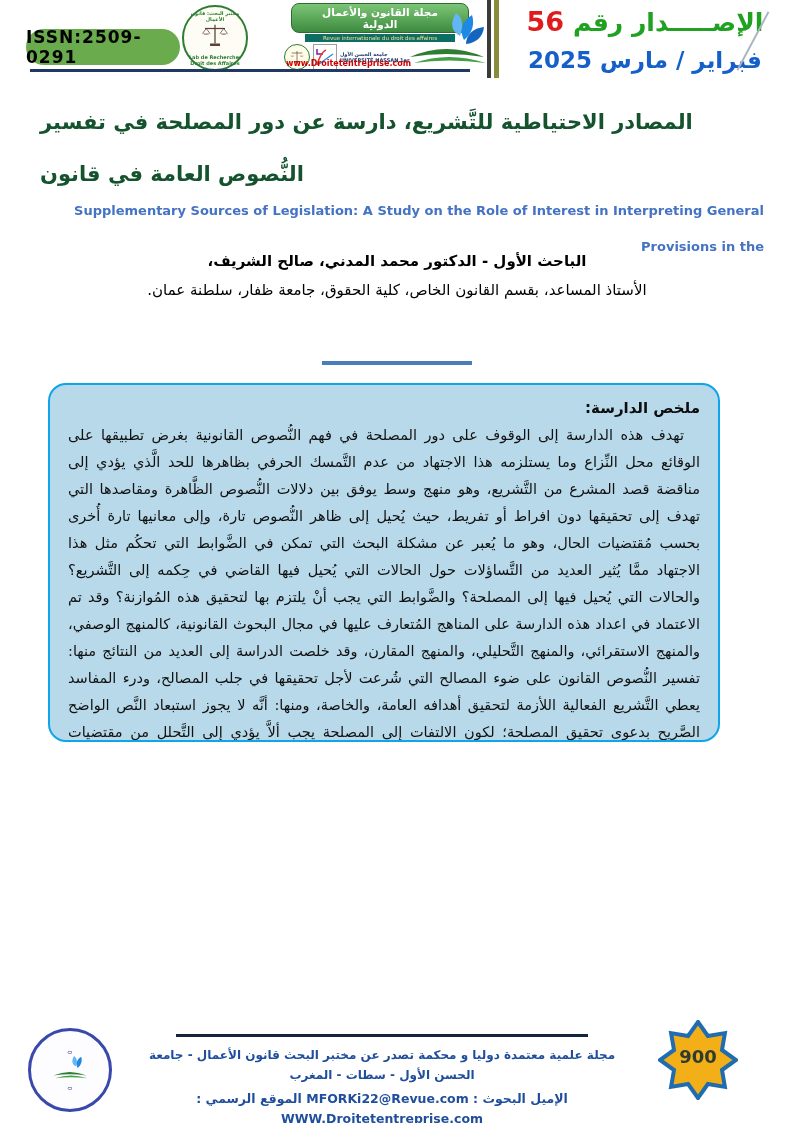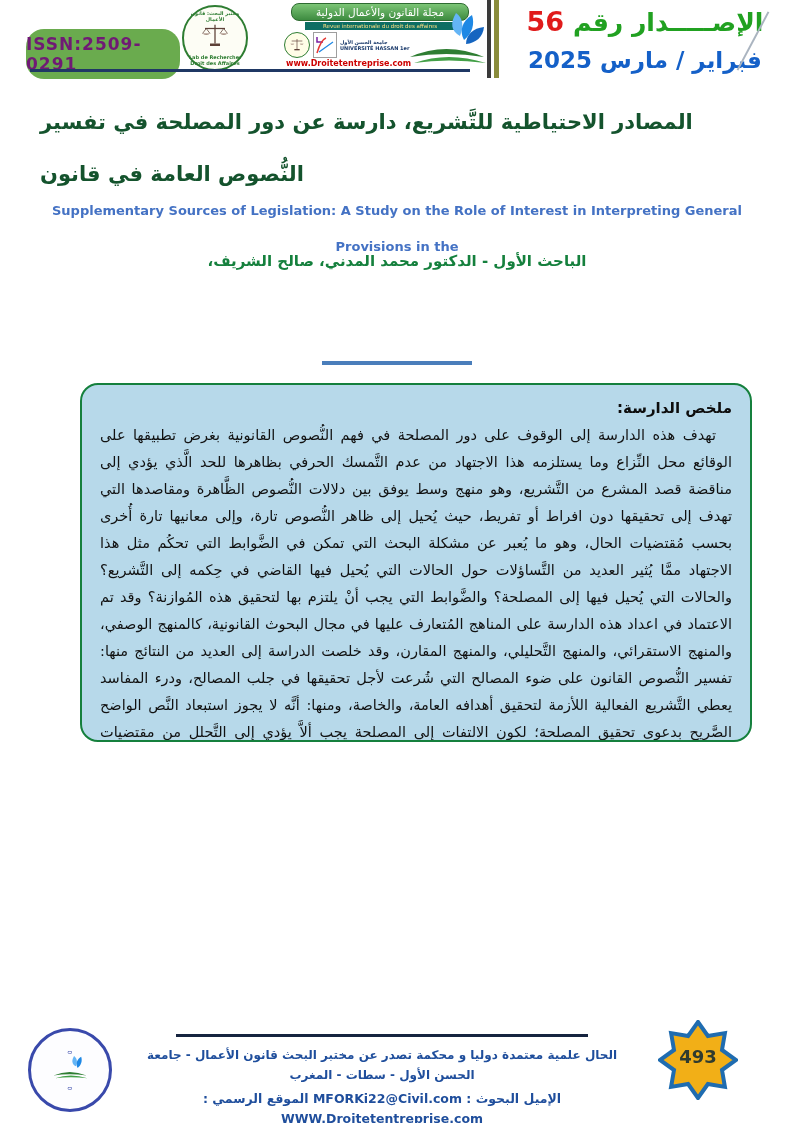--- a/index.html
+++ b/index.html
@@ -5,37 +5,37 @@
   * { margin:0; padding:0; box-sizing:border-box; }
   html,body { background:#e9e9e9; }
   body { font-family:"DejaVu Sans","Liberation Sans",sans-serif; }
   .page {
     position:relative; width:794px; height:1123px; margin:0 auto;
     background:#ffffff; overflow:hidden;
   }
 
   
   .issn-badge {
-    position:absolute; left:26px; top:29px; width:154px; height:50px;
-    background:#6aab4e; border-radius:18px; color:#701a75;
+    position:absolute; left:26px; top:29px; width:154px; height:36px;
+    background:#6aab4e; border-radius:18px; color:#000000;
     font-weight:bold; font-size:17px; letter-spacing:1px;
     display:flex; align-items:center; justify-content:center;
   }
   .lab-logo {
     position:absolute; left:182px; top:5px; width:66px; height:66px;
     border-radius:50%; border:2px solid #2e7d32; background:#fdfdf5;
     display:flex; flex-direction:column; align-items:center; justify-content:center;
   }
   .lab-logo .ring-text { font-size:5px; color:#2e7d32; font-weight:bold; text-align:center; line-height:6px; }
   .center-logo {
     position:absolute; left:276px; top:3px; width:208px; height:66px;
   }
   .banner-ar {
     width:178px; margin:0 auto; background:linear-gradient(#7cc576,#3d8b40);
-    border-radius:8px; color:#fff; font-weight:normal; font-size:10.5px;
+    border-radius:8px; color:#fff; font-weight:bold; font-size:10.5px;
     text-align:center; padding:2px 13px; border:1px solid #2e6b31;
   }
   .banner-fr {
     width:150px; margin:1px auto 0; background:#0d6e63; color:#ffe082;
     font-size:5.5px; text-align:center; padding:1px 0;
   }
   .logo-row { display:flex; align-items:center; justify-content:flex-start; gap:3px; margin-top:2px; padding-left:8px; }
   .mini-circle {
     width:26px; height:26px; border-radius:50%; border:1.5px solid #2e7d32;
     background:#fffde7; display:flex; align-items:center; justify-content:center;
@@ -61,38 +61,38 @@
     position:absolute; left:752px; top:8px; width:2px; height:66px;
     background:#aab4c0; transform:rotate(28deg);
   }
 
   
   .title-ar {
     position:absolute; left:40px; top:96px; width:714px; text-align:left;
     direction:rtl; color:#14532d; font-weight:bold; font-size:21px; line-height:52px;
   }
   .title-en {
-    position:absolute; left:30px; top:193px; width:734px; text-align:center;
+    position:absolute; left:30px; top:193px; width:734px; text-align:right;
     color:#4472c4; font-weight:bold; font-size:13px; line-height:36px;
   }
 
   
   .authors {
     position:absolute; left:40px; top:247px; width:714px; text-align:center;
-    direction:rtl; color:#15803d; font-size:15px; line-height:28.5px;
+    direction:rtl; color:#000000; font-size:15px; line-height:28.5px;
   }
   .authors .bold { font-weight:bold; }
   .author-divider {
     position:absolute; left:322px; top:361px; width:150px; height:4px; background:#4a7ebb;
   }
 
   
   .abstract-box {
-    position:absolute; left:80px; top:383px; width:672px; height:359px;
-    background:#b7d9ea; border:2px solid #15803d; border-radius:18px;
+    position:absolute; left:48px; top:383px; width:672px; height:359px;
+    background:#b7d9ea; border:2px solid #0ea5e9; border-radius:18px;
     padding:10px 18px 8px; direction:rtl; overflow:hidden;
   }
   .abstract-heading { font-weight:bold; font-size:15px; color:#0d0d0d; line-height:27px; }
   .abstract-body {
     font-size:14.5px; color:#111; line-height:27px; text-align:justify; text-indent:16px;
   }
 
   
   .stamp {
     position:absolute; left:28px; top:1028px; width:84px; height:84px;
@@ -193,20 +193,21 @@
   <div class="title-ar">
     <span>المصادر الاحتياطية للتَّشريع، دارسة عن دور المصلحة في تفسير النُّصوص العامة في قانون</span><br>
   </div>
 
   <div class="title-en">
     <span>Supplementary Sources of Legislation: A Study on the Role of Interest in Interpreting General Provisions in the</span><br>
   </div>
 
   <div class="authors">
     <div class="bold">الباحث الأول - الدكتور محمد المدني، صالح الشريف،</div>
+    <div>الأستاذ المساعد، بقسم القانون الخاص، كلية الحقوق، جامعة ظفار، سلطنة عمان.</div>
   </div>
   <div class="author-divider"></div>
 
   <div class="abstract-box">
     <div class="abstract-heading">ملخص الدارسة:</div>
     <p class="abstract-body">تهدف هذه الدارسة إلى الوقوف على دور المصلحة في فهم النُّصوص القانونية بغرض تطبيقها على الوقائع محل النِّزاع وما يستلزمه هذا الاجتهاد من عدم التَّمسك الحرفي بظاهرها للحد الَّذي يؤدي إلى مناقضة قصد المشرع من التَّشريع، وهو منهج وسط يوفق بين دلالات النُّصوص الظَّاهرة ومقاصدها التي تهدف إلى تحقيقها دون افراط أو تفريط، حيث يُحيل إلى ظاهر النُّصوص تارة، وإلى معانيها تارة أُخرى بحسب مُقتضيات الحال، وهو ما يُعبر عن مشكلة البحث التي تمكن في الضَّوابط التي تحكُم مثل هذا الاجتهاد ممَّا يُثير العديد من التَّساؤلات حول الحالات التي يُحيل فيها القاضي في حِكمه إلى التَّشريع؟ والحالات التي يُحيل فيها إلى المصلحة؟ والضَّوابط التي يجب أنْ يلتزم بها لتحقيق هذه المُوازنة؟ وقد تم الاعتماد في اعداد هذه الدارسة على المناهج المُتعارف عليها في مجال البحوث القانونية، كالمنهج الوصفي، والمنهج الاستقرائي، والمنهج التَّحليلي، والمنهج المقارن، وقد خلصت الدراسة إلى العديد من النتائج منها: تفسير النُّصوص القانون على ضوء المصالح التي شُرعت لأجل تحقيقها في جلب المصالح، ودرء المفاسد يعطي التَّشريع الفعالية اللأزمة لتحقيق أهدافه العامة، والخاصة، ومنها: أنَّه لا يجوز استبعاد النَّص الواضح الصَّريح بدعوى تحقيق المصلحة؛ لكون الالتفات إلى المصلحة يجب ألاَّ يؤدي إلى التَّحلل من مقتضيات النُّصوص الواضحات وإلاَّ كان في ذلك اهداراً للتَّشريع.</p>
 
   </div>
 
   <div class="stamp">
@@ -217,27 +218,27 @@
         <path d="M68 4 C58 10 55 20 60 29 C68 23 71 13 68 4 Z" fill="#1e88e5"></path>
         <path d="M6 46 Q42 30 80 46 Q42 40 6 46 Z" fill="#2e7d32"></path>
         <path d="M10 52 Q44 40 82 52 Q44 47 10 52 Z" fill="#43a047"></path>
       </svg>
     </span>
     <span class="stamp-text">⬭</span>
   </div>
 
   <div class="footer-center">
     <div class="footer-rule-top"></div>
-    <div class="footer-line1">الحال علمية معتمدة  دوليا و محكمة تصدر عن مختبر البحث قانون الأعمال - جامعة الحسن الأول - سطات - المغرب</div>
+    <div class="footer-line1">مجلة علمية معتمدة  دوليا و محكمة تصدر عن مختبر البحث قانون الأعمال - جامعة الحسن الأول - سطات - المغرب</div>
     <div class="footer-line2">
-      <span>الإميل البحوث : </span><a href="#">MFORKi22@Civil.com</a><span> الموقع الرسمي : </span><a href="#">WWW.Droitetentreprise.com</a>
+      <span>الإميل البحوث : </span><a href="#">MFORKi22@Revue.com</a><span> الموقع الرسمي : </span><a href="#">WWW.Droitetentreprise.com</a>
     </div>
 
   </div>
 
   <div class="page-badge">
     <svg width="80" height="80" viewBox="0 0 80 80">
       <polygon points="40,2 49.9,16 66.9,13.1 64,30 78,40 64,50 66.9,66.9 49.9,64 40,78 30.1,64 13.1,66.9 16,50 2,40 16,30 13.1,13.1 30.1,16" fill="#f2af17" stroke="#1f6cb0" stroke-width="4" stroke-linejoin="miter"></polygon>
     </svg>
-    <div class="num">493</div>
+    <div class="num">900</div>
   </div>
 
 </div>
 
 </body></html>

